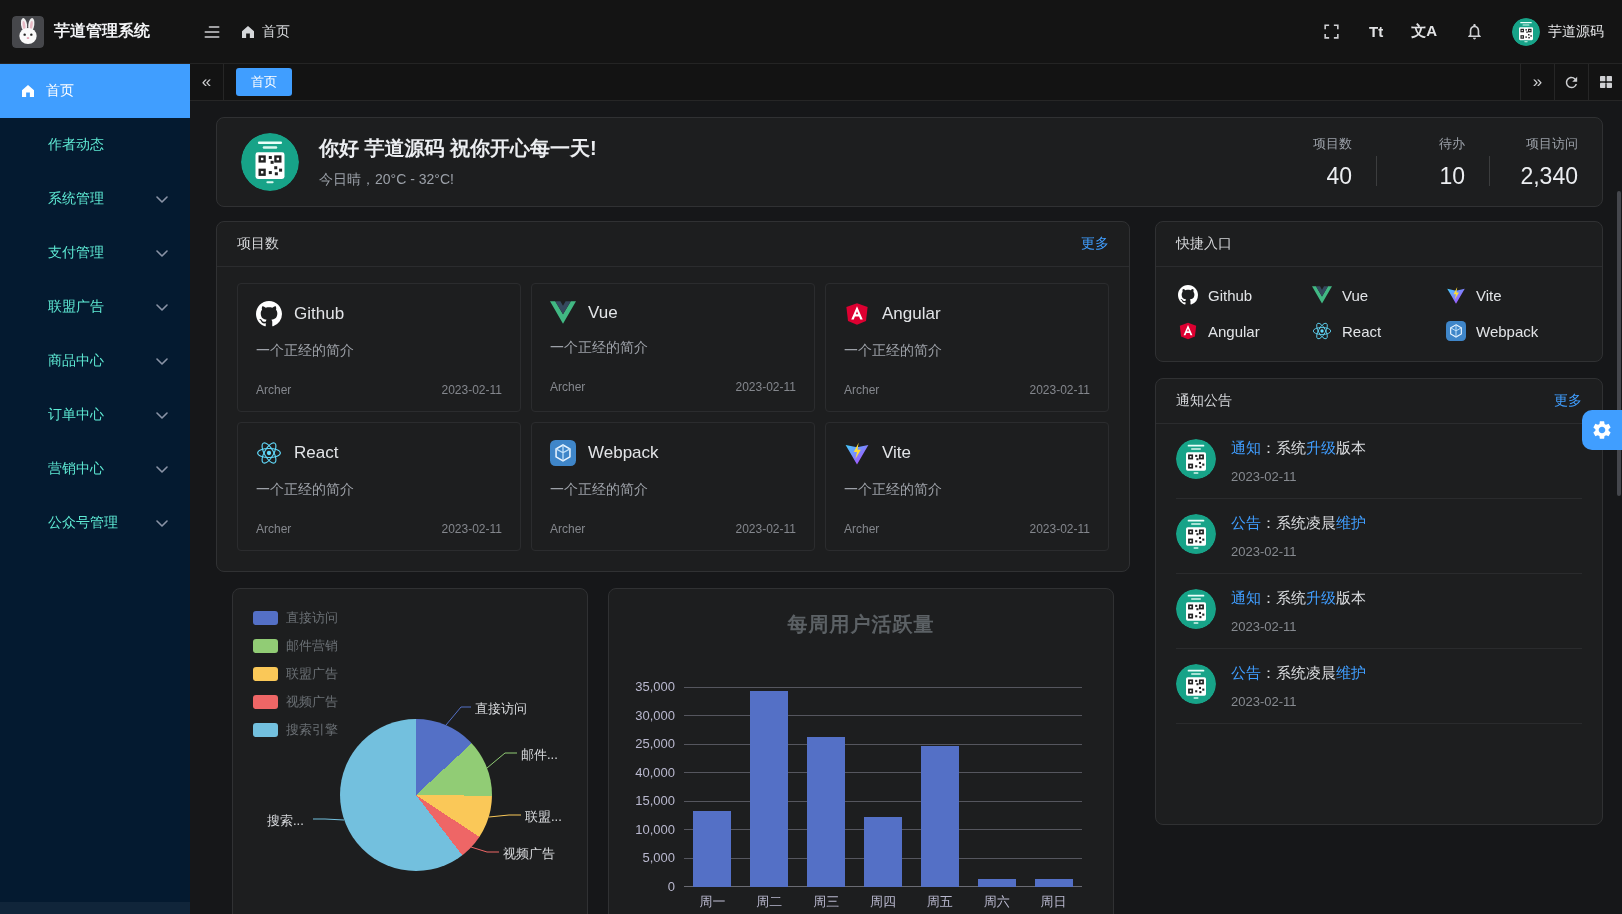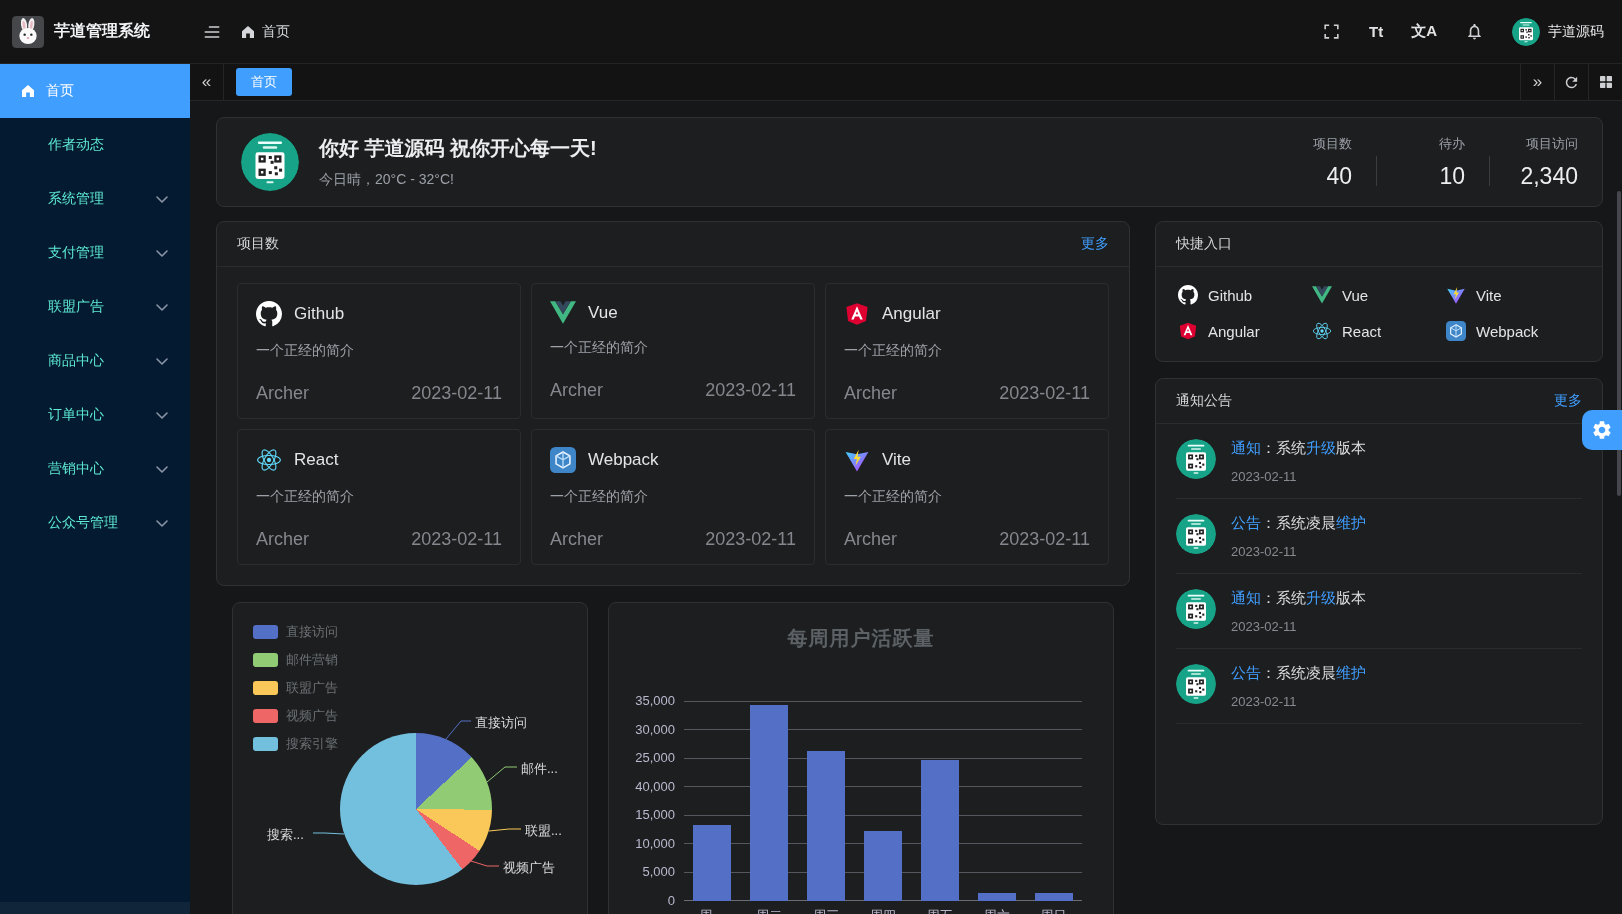--- a/index.html
+++ b/index.html
@@ -66,21 +66,21 @@
   .cols { display:flex; gap:25px; margin-top:14px; }
   .col-left { width:914px; flex-shrink:0; }
   .col-right { flex:1; min-width:0; }
 
   
   .projects-body { padding:16px 20px 20px; display:grid; grid-template-columns:repeat(3,1fr); gap:10px; }
   .proj-tile { border:1px solid #2b2c2e; border-radius:4px; padding:17px 18px 14px; cursor:pointer; }
   .proj-head { display:flex; align-items:center; gap:12px; }
   .proj-name { color:#e2e4e7; font-size:17px; }
   .proj-desc { color:#9da1a8; font-size:14px; margin-top:15px; }
-  .proj-foot { display:flex; justify-content:space-between; color:#84878d; font-size:18px; margin-top:23px; }
+  .proj-foot { display:flex; justify-content:space-between; color:#84878d; font-size:12px; margin-top:23px; }
 
   
   .charts-row { display:flex; gap:20px; margin-top:16px; padding:0 16px; }
   .chart-card { position:relative; height:334px; }
   .pie-card { width:356px; flex-shrink:0; }
   .bar-card { flex:1; }
   .chart-title { position:absolute; top:22px; left:0; right:0; text-align:center;
     color:#5c6165; font-size:20px; font-weight:bold; letter-spacing:1px; }
   .pie-legend { position:absolute; left:20px; top:20px; display:flex; flex-direction:column; gap:10px; }
   .legend-item { display:flex; align-items:center; gap:8px; cursor:pointer; }

